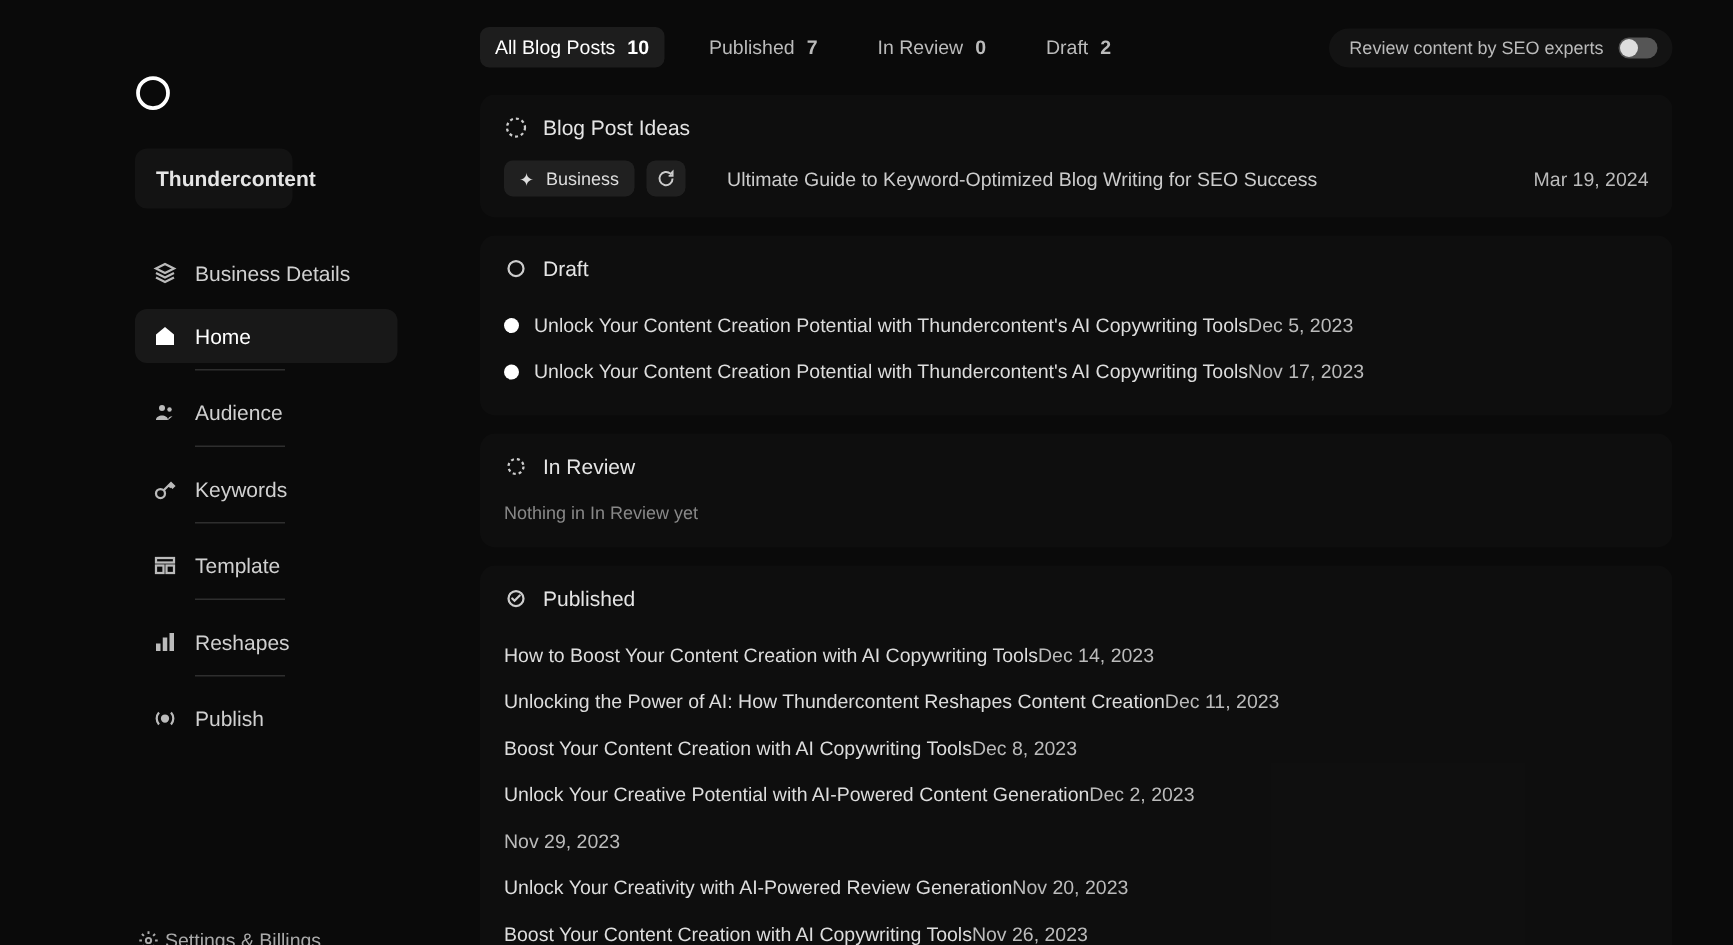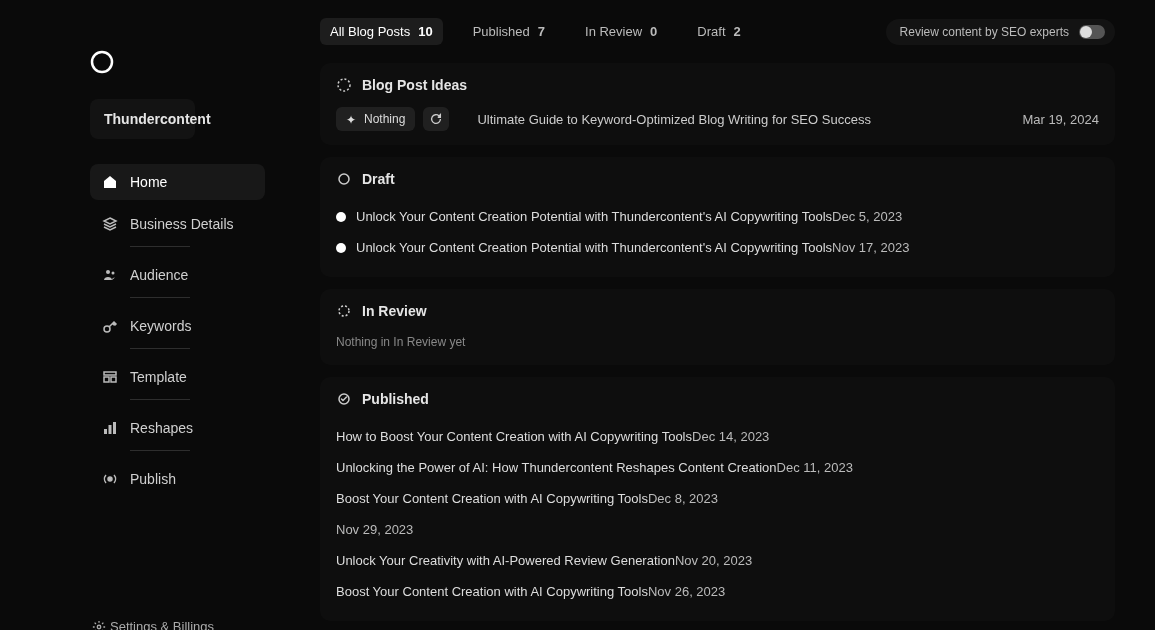--- a/index.html
+++ b/index.html
@@ -149,21 +149,21 @@
     .section {
       background: rgba(255,255,255,0.02);
       border-radius: 10px;
       padding: 14px 16px;
       margin-bottom: 12px;
     }
     .section-header {
       display: flex;
       align-items: center;
       gap: 10px;
-      font-weight: 700;
+      font-weight: 400;
       font-size: 14px;
       color: #e5e5e5;
       margin-bottom: 14px;
     }
     .section-icon { width: 16px; height: 16px; display: flex; align-items: center; justify-content: center; }
     .empty-msg { color: #888; font-size: 12px; padding: 2px 0; }
     
     .row {
       display: flex;
       align-items: center;
@@ -221,35 +221,35 @@
   <div class="workspace-selector">
     <span>Thundercontent</span>
     <span class="icon sort-icon">
       <svg viewBox="0 0 16 16">
           <path d="M5 6l3-3 3 3M5 10l3 3 3-3" stroke="#aaa" stroke-width="1.5" fill="none" stroke-linecap="round"></path>
         </svg>
     </span>
   </div>
 
   <div class="nav">
+    <div class="nav-item">
+      <span class="icon">
+          <svg viewBox="0 0 16 16" fill="none" stroke="#bbb" stroke-width="1.5">
+            <path d="M8 2l6 3-6 3-6-3 6-3zM2 8l6 3 6-3M2 11l6 3 6-3"></path>
+          </svg>
+        </span>
+      <span>Business Details</span>
+    </div>
     <div class="nav-item active">
       <span class="icon">
           <svg viewBox="0 0 16 16" fill="#fff">
             <path d="M8 2l6 5v7H2V7l6-5z"></path>
           </svg>
         </span>
       <span>Home</span>
-    </div>
-    <div class="nav-item">
-      <span class="icon">
-          <svg viewBox="0 0 16 16" fill="none" stroke="#bbb" stroke-width="1.5">
-            <path d="M8 2l6 3-6 3-6-3 6-3zM2 8l6 3 6-3M2 11l6 3 6-3"></path>
-          </svg>
-        </span>
-      <span>Business Details</span>
     </div>
     <div class="nav-underline"></div>
     <div class="nav-item">
       <span class="icon">
           <svg viewBox="0 0 16 16" fill="#bbb">
             <circle cx="6" cy="5" r="2"></circle>
             <circle cx="11" cy="6" r="1.5"></circle>
             <path d="M2 13c0-2 2-3 4-3s4 1 4 3M10 13c0-1.5 1-2.5 3-2.5"></path>
           </svg>
         </span>
@@ -346,21 +346,21 @@
           <svg viewBox="0 0 16 16" fill="none">
               <circle cx="8" cy="8" r="6" stroke="#ccc" stroke-width="1.5" stroke-dasharray="2 2"></circle>
             </svg>
         </span>
         <span>Blog Post Ideas</span>
       </div>
       <div class="ideas-row">
         <div class="ideas-left">
           <div class="btn-generate">
             <span style="width:12px;height:12px;">✦</span>
-            <span>Nothing</span>
+            <span>Business</span>
           </div>
           <div class="btn-refresh">
             <span style="width:14px;height:14px;"><svg viewBox="0 0 16 16" fill="none" stroke="#ccc" stroke-width="1.5">
                   <path d="M13 8a5 5 0 11-1.5-3.5L13 3v3h-3"></path>
                 </svg></span>
           </div>
           <span class="idea-title">Ultimate Guide to Keyword-Optimized Blog Writing for SEO Success</span>
         </div>
         <span class="row-date">Mar 19, 2024</span>
       </div>
@@ -428,20 +428,26 @@
     </div>
     <span class="row-date">Dec 11, 2023</span>
   </div>
           <div class="row">
     <div class="row-left">
       <span class="row-title">Boost Your Content Creation with AI Copywriting Tools</span>
     </div>
     <span class="row-date">Dec 8, 2023</span>
   </div>
           <div class="row">
+    <div class="row-left">
+      <span class="row-title">Unlock Your Creative Potential with AI-Powered Content Generation</span>
+    </div>
+    <span class="row-date">Dec 2, 2023</span>
+  </div>
+          <div class="row">
     <span class="row-date">Nov 29, 2023</span>
   </div>
           <div class="row">
     <div class="row-left">
       <span class="row-title">Unlock Your Creativity with AI-Powered Review Generation</span>
     </div>
     <span class="row-date">Nov 20, 2023</span>
   </div>
           <div class="row">
     <div class="row-left">

